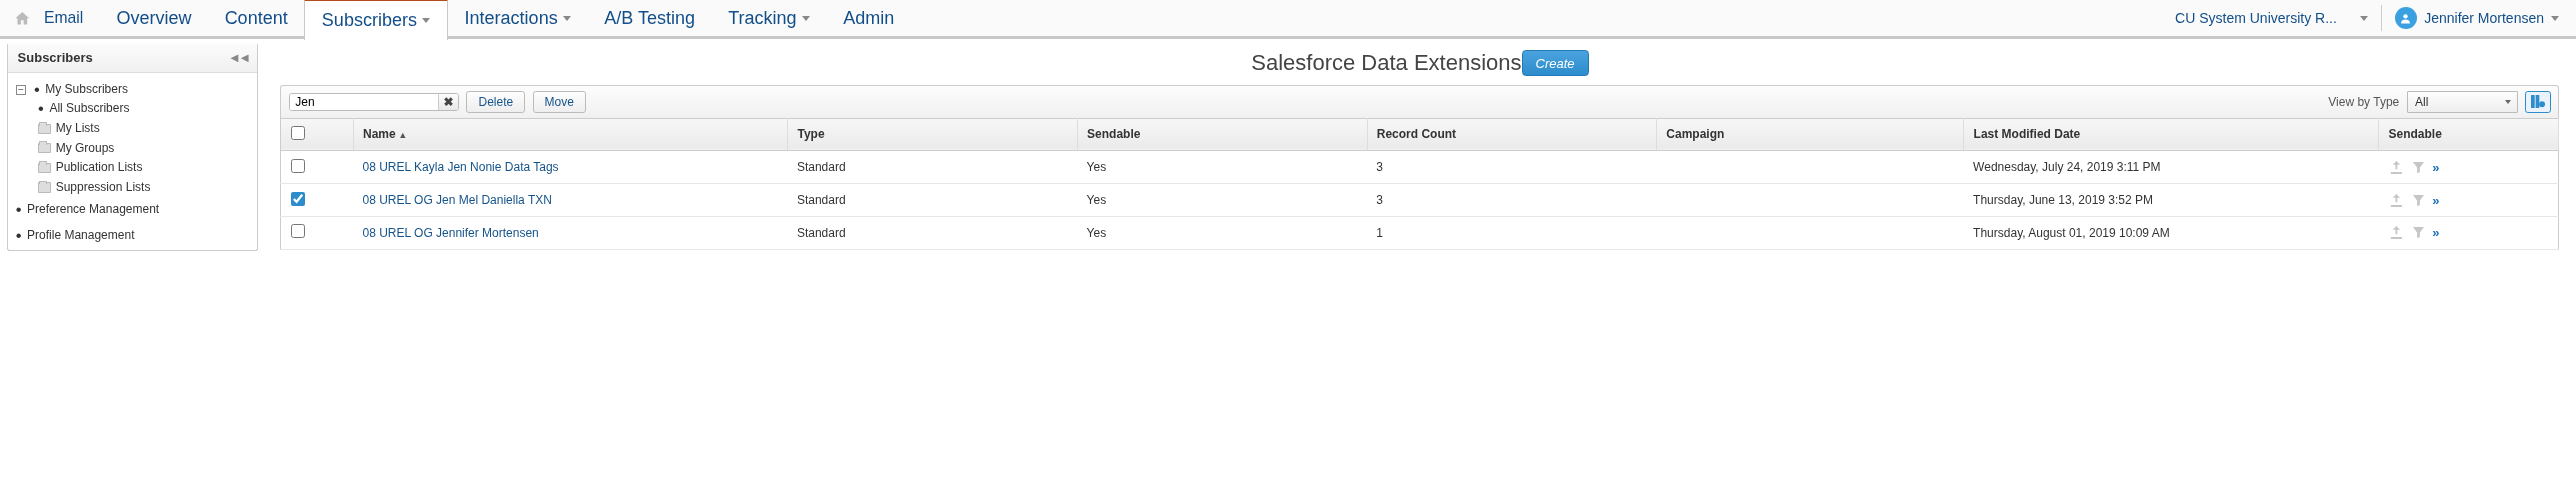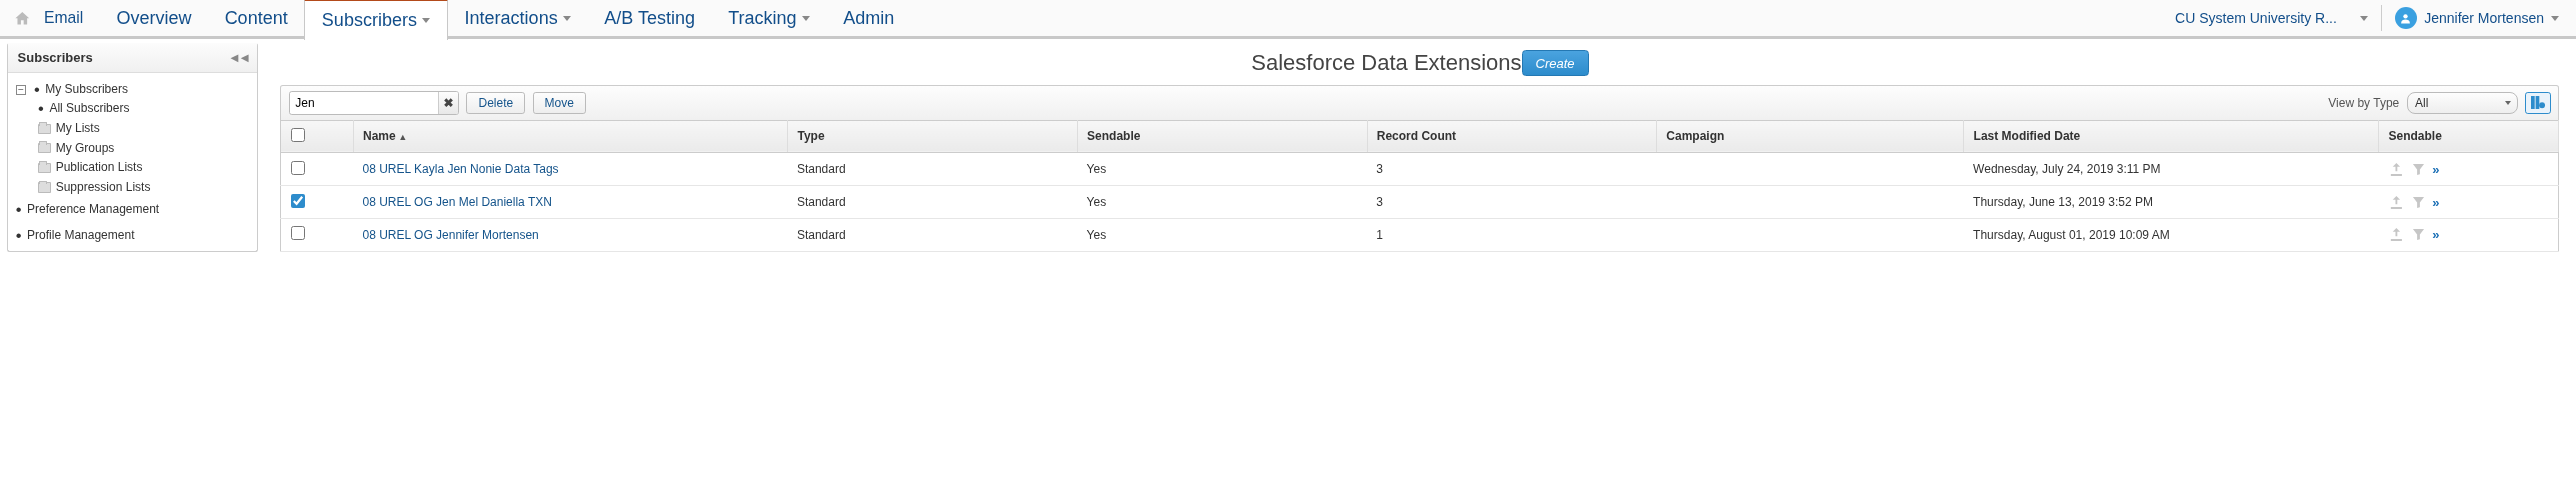--- a/index.html
+++ b/index.html
@@ -38,27 +38,27 @@
 .tree .lvl2 { padding-left: 26px; }
 .tree a { color: #333; text-decoration: none; cursor: pointer; }
 
 
 .content { flex: 1; padding: 11px 16.6px 0 22px; }
 .content-header { display: flex; align-items: center; justify-content: center; margin-bottom: 9.2px; }
 .page-title { font-size: 22px; font-weight: normal; color: #444; }
 .btn-primary { background: linear-gradient(#4aa3df,#2d8ccc); color: #fff; border: 0.9px solid #2478b3; padding: 4.6px 13px; border-radius: 3.7px; font-size: 13px; cursor: pointer; font-style: italic; }
 
 .toolbar { display: flex; align-items: center; border: 0.9px solid #ccc; border-bottom: none; border-radius: 2.8px 2.8px 0 0; background: linear-gradient(#fdfdfd,#f0f0f0); padding: 4.6px 7.4px; gap: 7.4px; }
-.search-wrap { display: flex; align-items: center; border: 0.9px solid #bbb; border-radius: 2.8px; background: #fff; height: 24px; overflow: hidden; }
+.search-wrap { display: flex; align-items: center; border: 0.9px solid #bbb; border-radius: 2.8px; background: #fff; height: 18px; overflow: hidden; }
 .search-wrap input { border: none; outline: none; padding: 2.8px 5.5px; font-size: 12px; width: 148px; }
 .search-wrap .clear { width: 20.3px; text-align: center; cursor: pointer; font-weight: bold; color: #444; border-left: 0.9px solid #ccc; height: 100%; display: flex; align-items: center; justify-content: center; background: linear-gradient(#fdfdfd,#e8e8e8); }
 .btn-secondary { background: linear-gradient(#fdfdfd,#eee); border: 0.9px solid #bbb; color: #15548b; padding: 2.8px 11px; border-radius: 2.8px; font-size: 12px; cursor: pointer; }
 .toolbar .spacer2 { flex: 1; }
 .view-label { color: #555; font-size: 12px; }
-.select-wrap { border: 0.9px solid #bbb; border-radius: 8px; background: linear-gradient(#fdfdfd,#eee); padding: 2.8px 22px 2.8px 7.4px; font-size: 12px; position: relative; cursor: pointer; min-width: 111px; }
+.select-wrap { border: 0.9px solid #bbb; border-radius: 1px; background: linear-gradient(#fdfdfd,#eee); padding: 2.8px 22px 2.8px 7.4px; font-size: 12px; position: relative; cursor: pointer; min-width: 111px; }
 .select-wrap .caret2 { position: absolute; right: 5.5px; top: 7.4px; width: 0; height: 0; border-left: 3.7px solid transparent; border-right: 3.7px solid transparent; border-top: 4.6px solid #666; }
 .cols-btn { width: 26px; height: 22px; border: 0.9px solid #2d8ccc; border-radius: 2.8px; background: #eaf3fb; cursor: pointer; display: flex; align-items: center; justify-content: center; }
 
 
 table.grid { width: 100%; border-collapse: collapse; border: 0.9px solid #ccc; }
 table.grid th { background: linear-gradient(#f7f7f7,#eaeaea); text-align: left; font-size: 12px; font-weight: bold; color: #333; padding: 7.4px 9.2px; border-bottom: 0.9px solid #ccc; border-right: 0.9px solid #ddd; }
 table.grid th.sorted::after { content: " \25B2"; font-size: 9.2px; color: #555; }
 table.grid td { padding: 7.4px 9.2px; border-bottom: 0.9px solid #e6e6e6; font-size: 12px; vertical-align: middle; }
 table.grid td.link { color: #15548b; cursor: pointer; }
 .chk { width: 14px; height: 14px; cursor: pointer; accent-color: #2d8ccc; }

